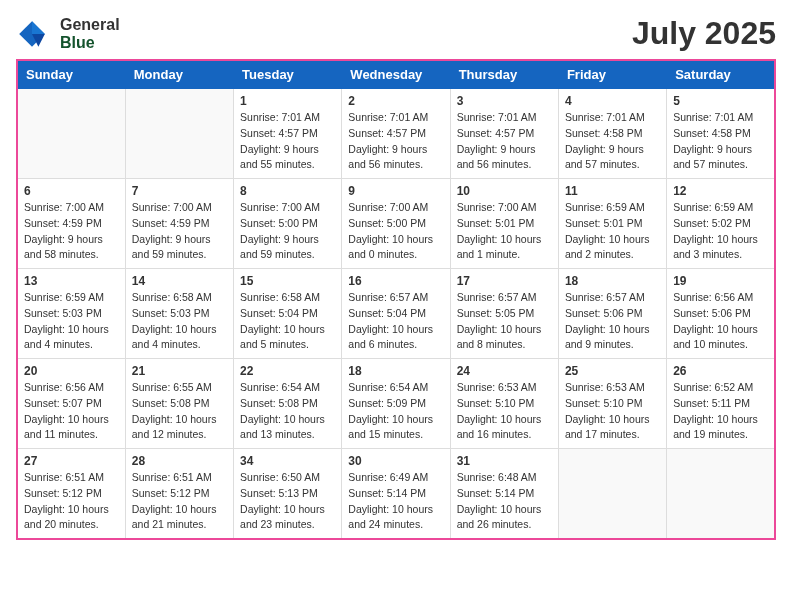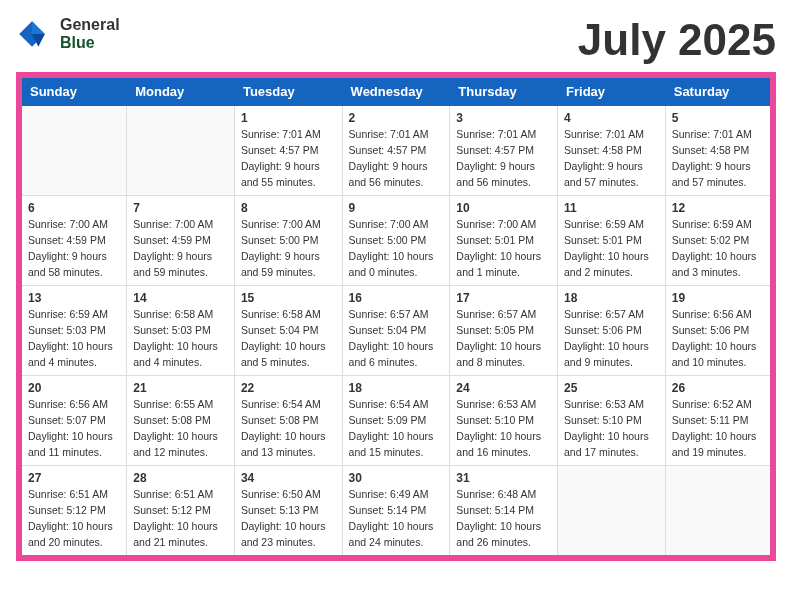--- a/index.html
+++ b/index.html
@@ -37,33 +37,33 @@
       color: #14532d;
     }
     .logo-icon {
       width: 32px;
       height: 32px;
     }
     .title-area {
       text-align: right;
     }
     .month-title {
-      font-size: 44px;
+      font-size: 32px;
       font-weight: bold;
       color: #333;
       line-height: 1.1;
     }
     .location-title {
       font-size: 14px;
       color: #555;
     }
     .calendar {
       width: 100%;
       border-collapse: collapse;
-      border: 6px solid #ec4899;
+      border: 2px solid #ec4899;
       padding-left: 48px;
     }
     .calendar th {
       background-color: #1565c0;
       color: #fff;
       font-size: 13px;
       font-weight: bold;
       padding: 6px 8px;
       text-align: left;
       border: 1px solid #1565c0;

